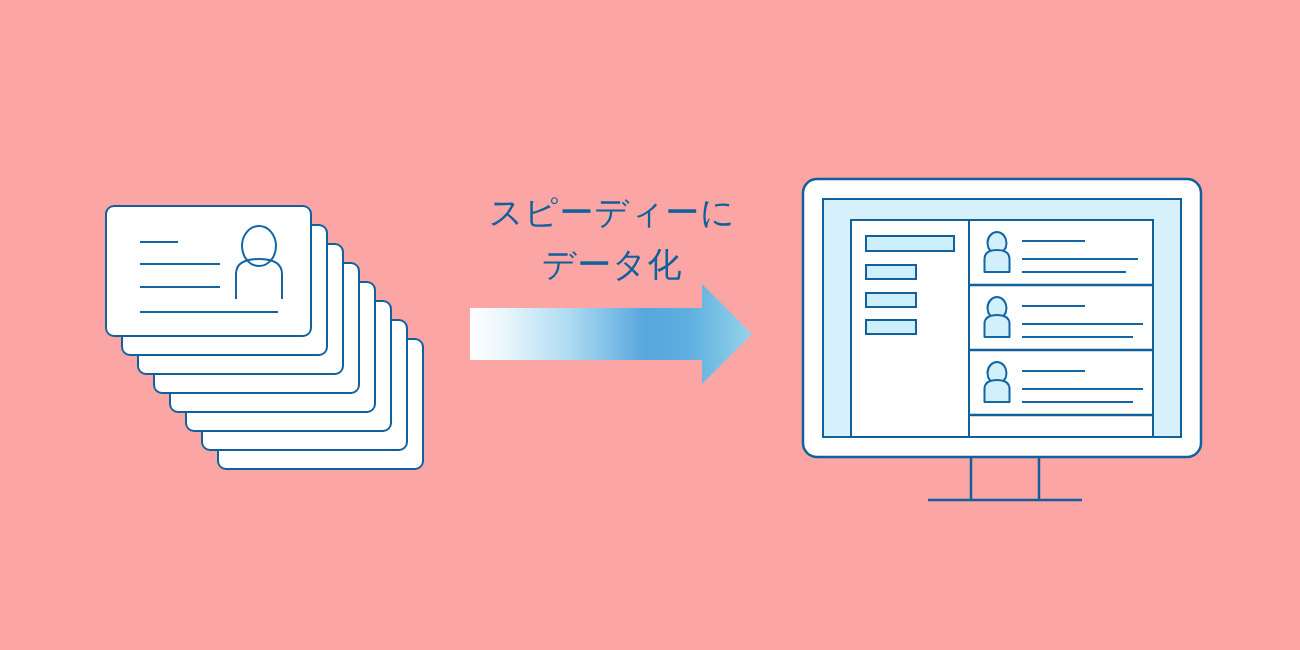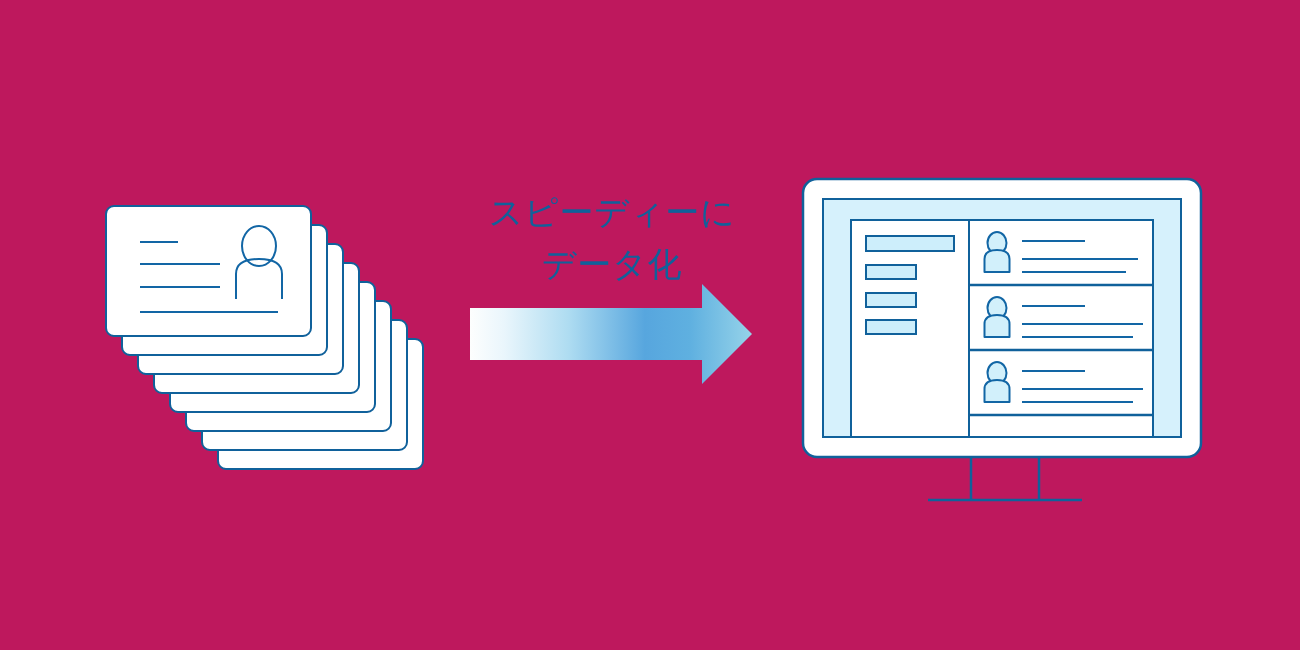--- a/index.html
+++ b/index.html
@@ -12,21 +12,21 @@
     width: 1300px;
     height: 650px;
     font-family: "Liberation Sans", "DejaVu Sans", sans-serif;
     overflow: hidden;
     position: relative;
   }
   #stage {
     position: relative;
     width: 1300px;
     height: 650px;
-    background: #be185d;
+    background: #fca5a5;
   }
   #scene {
     position: absolute;
     inset: 0;
     width: 1300px;
     height: 650px;
     display: block;
   }
   .caption-line {
     font-family: "DejaVu Sans", "Liberation Sans", sans-serif;

